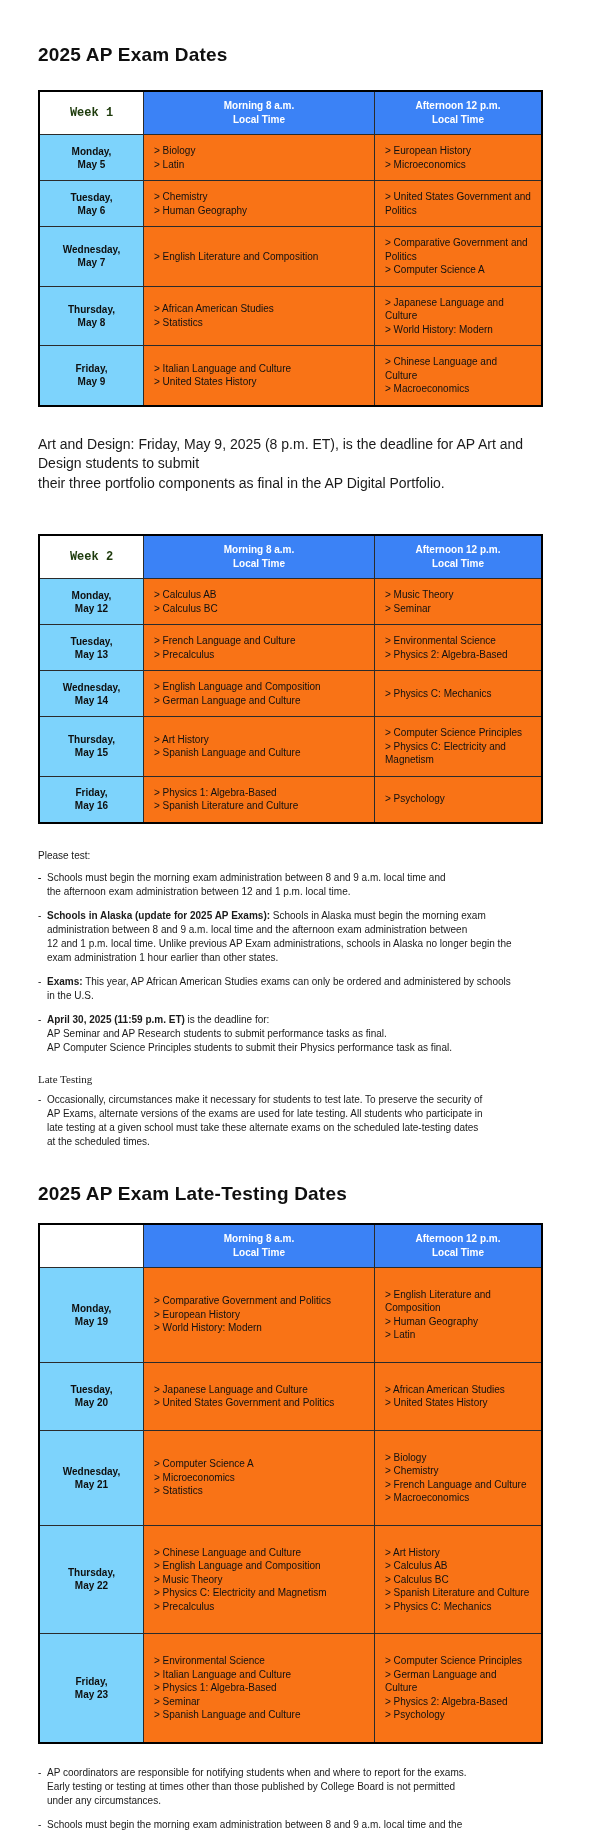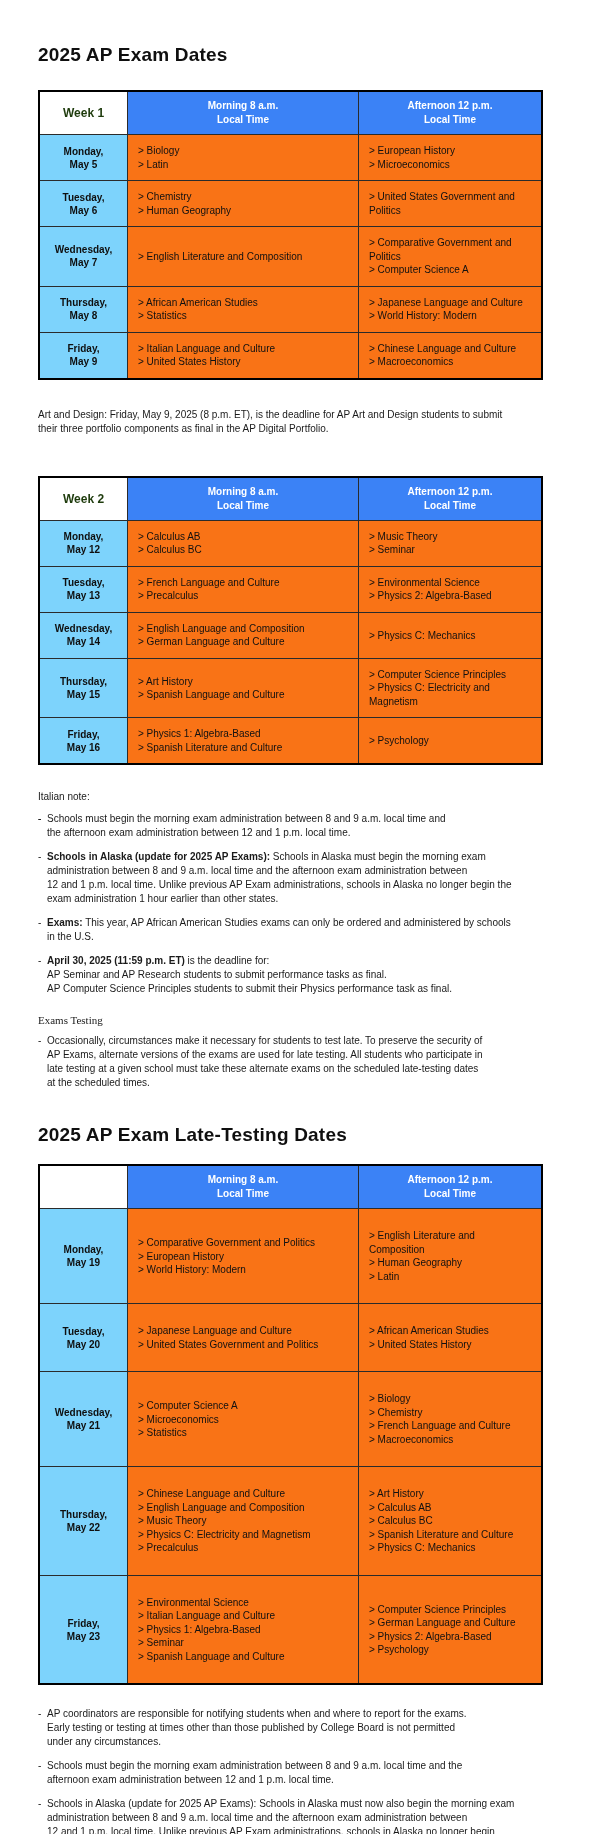--- a/index.html
+++ b/index.html
@@ -35,21 +35,22 @@
   table.exam-table th, table.exam-table td {
     border: 1px solid #2b2b2b;
   }
   th.week-label {
     width: 73px;
     background: #ffffff;
     color: #1e3b0c;
     font-size: 12px;
     font-weight: bold;
     text-align: center;
-    padding: 6px 7px;
+    padding: 6px 15px;
+    font-family: Liberation Mono, monospace;
   }
   th.col-head {
     background: #3b82f6;
     color: #ffffff;
     font-weight: bold;
     text-align: center;
     white-space: pre-line;
     line-height: 1.4;
     padding: 7px 4px;
     font-size: 10px;
@@ -70,21 +71,21 @@
     vertical-align: middle;
     padding: 9px 10px;
   }
   .exam-item { line-height: 1.35; }
   table.late-table td.exam-cell { padding-top: 20px; padding-bottom: 20px; }
   table.late-table td.day-cell { padding-top: 20px; padding-bottom: 20px; }
   table.week2 { margin-top: 40px; }
   table.late-table { margin-top: 16px; }
 
   .note-plain {
-    font-size: 10px;
+    font-size: 14px;
     line-height: 1.42;
     margin: 28px 0 12px 0;
     white-space: pre-line;
     color: #1a1a1a;
   }
   .notes-section { margin-top: 26px; }
   .notes-heading {
     font-size: 10px;
     margin: 0 0 10px 0;
     color: #1a1a1a;
@@ -257,38 +258,38 @@
             <div class="exam-item">&gt; Spanish Literature and Culture</div>
           </td>
           <td class="exam-cell">
             <div class="exam-item">&gt; Psychology</div>
           </td>
         </tr>
       </tbody>
   </table>
 
   <div class="notes-section">
-    <div class="notes-heading">Italian note:</div>
+    <div class="notes-heading">Please test:</div>
     <div class="notes-list">
         <div class="note"><span class="bullet">-</span></div>
         <div class="note"><span class="bullet">-</span><span>Schools must begin the morning exam administration between 8 and 9 a.m. local time and
 the afternoon exam administration between 12 and 1 p.m. local time.</span></div>
         <div class="note"><span class="bullet">-</span><span class="bold">Schools in Alaska (update for 2025 AP Exams):</span><span> Schools in Alaska must begin the morning exam
 administration between 8 and 9 a.m. local time and the afternoon exam administration between
 12 and 1 p.m. local time. Unlike previous AP Exam administrations, schools in Alaska no longer begin the
 exam administration 1 hour earlier than other states.</span></div>
         <div class="note"><span class="bullet">-</span><span class="bold">Exams:</span><span> This year, AP African American Studies exams can only be ordered and administered by schools
 in the U.S.</span></div>
         <div class="note"><span class="bullet">-</span><span class="bold">April 30, 2025 (11:59 p.m. ET)</span><span> is the deadline for:
 AP Seminar and AP Research students to submit performance tasks as final.
 AP Computer Science Principles students to submit their Physics performance task as final.</span></div>
       </div>
   </div>
 
-  <div class="late-heading">Exams Testing</div>
+  <div class="late-heading">Late Testing</div>
   <div class="notes-list">
       <div class="note"><span class="bullet">-</span><span>Occasionally, circumstances make it necessary for students to test late. To preserve the security of
 AP Exams, alternate versions of the exams are used for late testing. All students who participate in
 late testing at a given school must take these alternate exams on the scheduled late-testing dates
 at the scheduled times.</span></div>
     </div>
 
   <h1 class="doc-title second">2025 AP Exam Late-Testing Dates</h1>
 
   <table class="exam-table late-table">

